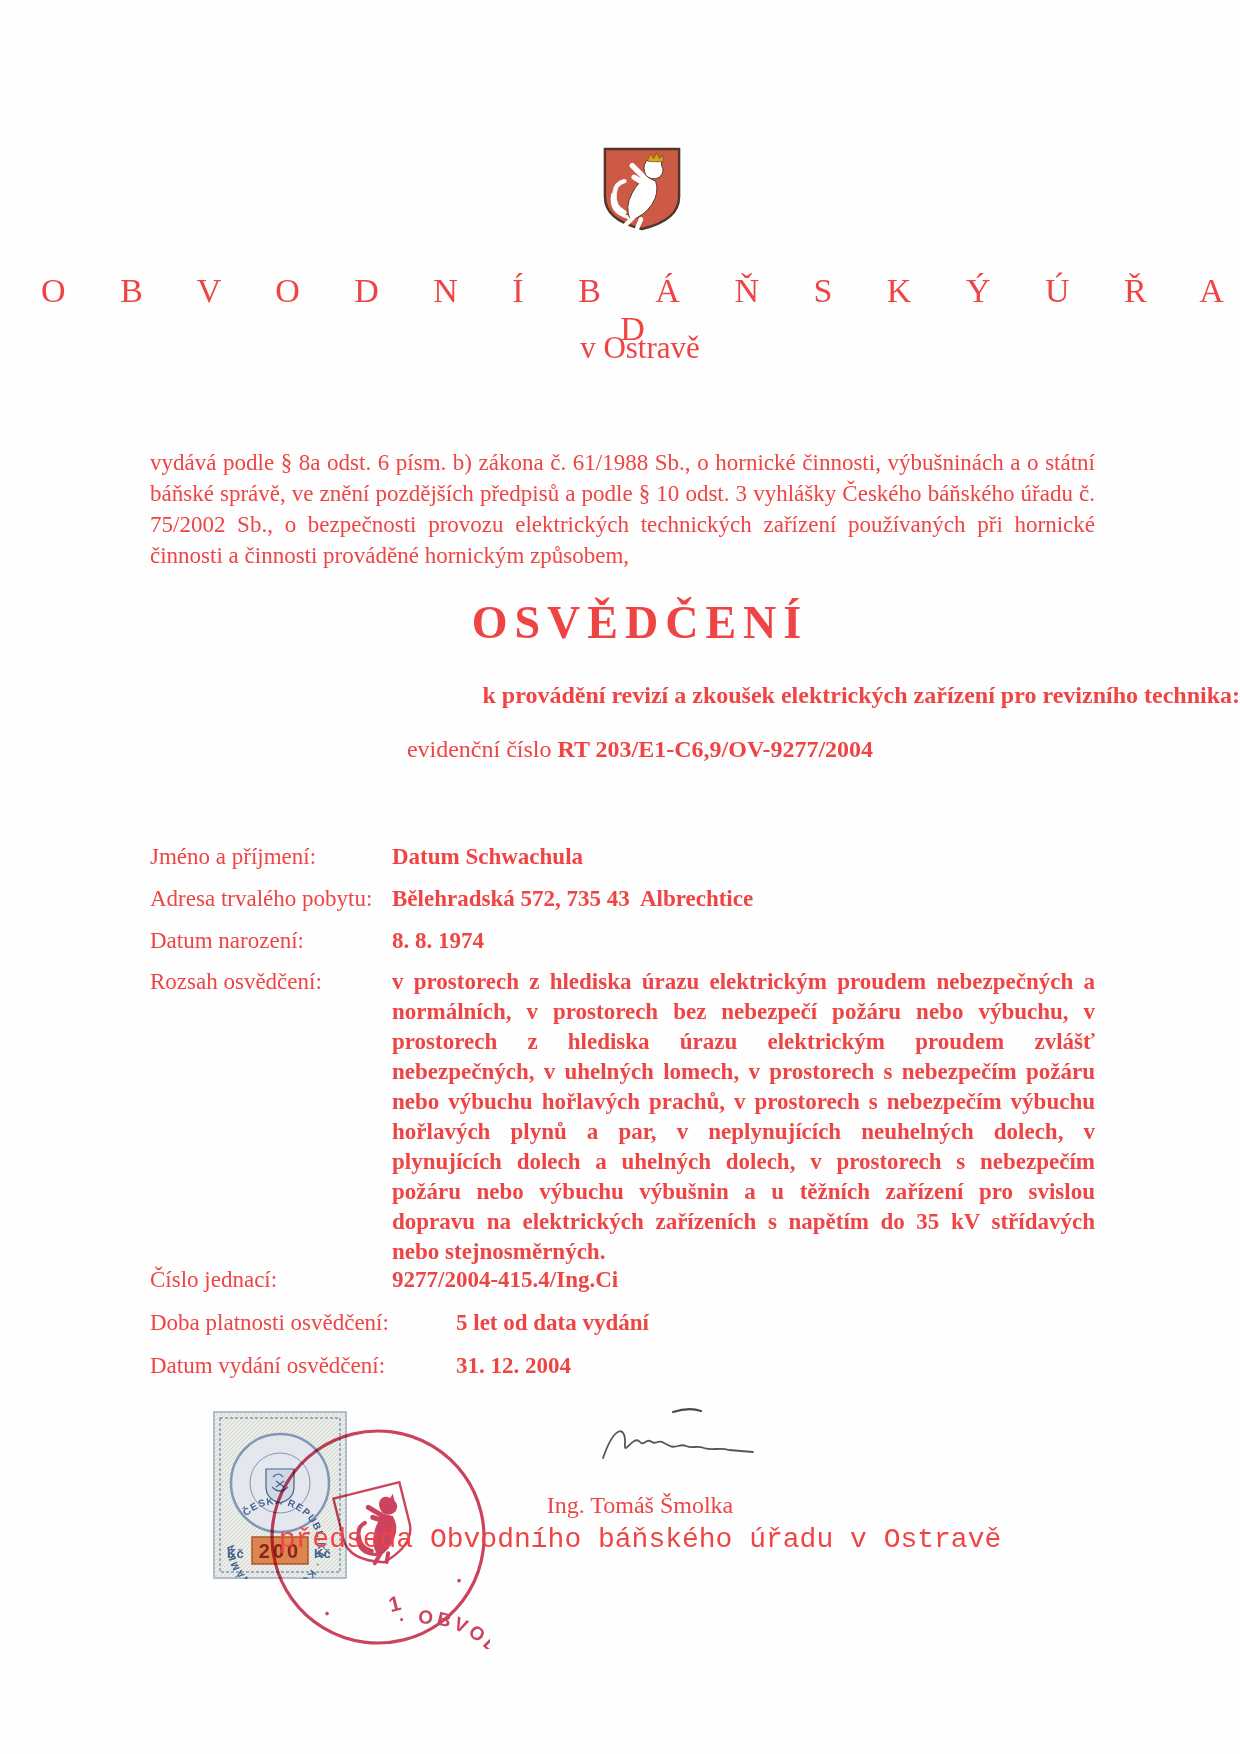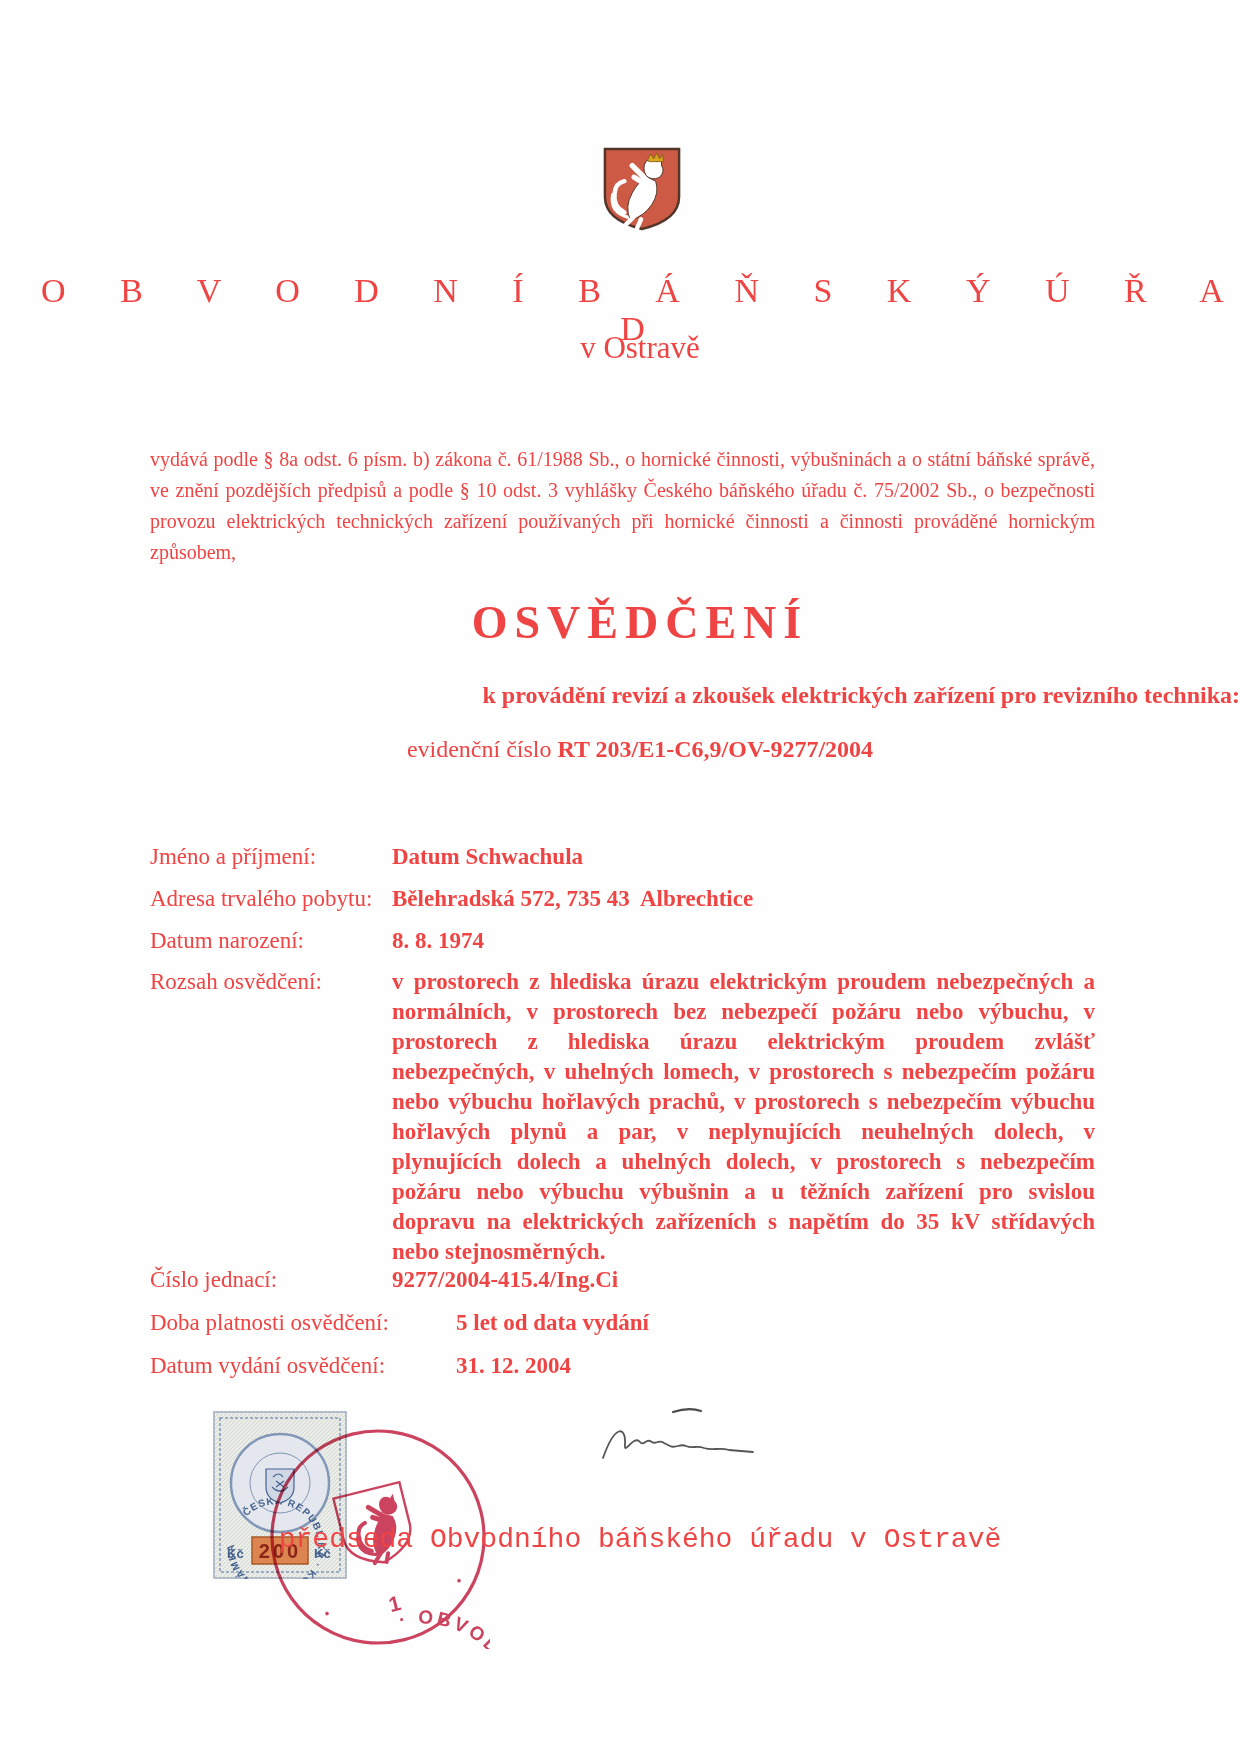--- a/index.html
+++ b/index.html
@@ -7,21 +7,21 @@
     position:relative;width:1240px;height:1754px;margin:0 auto;
     background:#fefefe;overflow:hidden;
     font-family:"Liberation Serif", serif;color:#ef4444;
   }
   .centered{position:absolute;left:40px;width:1200px;text-align:center;}
   .crest{position:absolute;left:601px;top:146px;width:82px;height:86px;}
   .office-name{top:272px;font-size:34px;letter-spacing:15px;word-spacing:16px;}
   .office-location{top:330px;font-size:31px;}
   .intro{
     position:absolute;left:150px;top:424px;width:945px;
-    font-size:20px;line-height:31px;text-align:justify;
+    font-size:23px;line-height:31px;text-align:justify;
   }
   .cert-title{top:596px;font-size:46px;font-weight:bold;letter-spacing:7px;}
   .cert-subtitle{top:682px;font-size:24px;font-weight:bold;text-align:right;}
   .evidence{top:736px;font-size:24px;}
   .evidence .num{font-weight:bold;}
   .fields{position:absolute;left:150px;top:843px;width:945px;}
   .field-row{display:flex;margin-bottom:14px;font-size:23px;line-height:28px;}
   .field-label{flex:0 0 242px;}
   .field-value{font-weight:bold;}
   .scope{position:absolute;left:150px;top:967px;width:945px;display:flex;font-size:23px;}
@@ -152,15 +152,16 @@
       <circle cx="44" cy="174" r="1.8" fill="#c83350"></circle>
       <circle cx="180" cy="174" r="1.8" fill="#c83350"></circle>
     </g>
   </svg>
 
   <svg class="signature" viewBox="0 0 230 72">
     <path d="M78,10 Q94,5 106,9" fill="none" stroke="#4a4a4a" stroke-width="2.2" stroke-linecap="round"></path>
     <path d="M8,56 C20,22 31,24 30,42 C29,55 38,32 45,40 C49,45 51,35 57,40 C61,43 63,37 69,41 L75,44 C81,47 85,41 91,44 C98,47 101,43 109,46 C118,49 124,45 134,48 L158,50" fill="none" stroke="#555555" stroke-width="1.8" stroke-linecap="round"></path>
   </svg>
 
+  <div class="centered signatory-name">Ing. Tomáš Šmolka</div>
   <div class="centered signatory-role">předseda Obvodního báňského úřadu v Ostravě</div>
 
 </div>
 
 </body></html>

